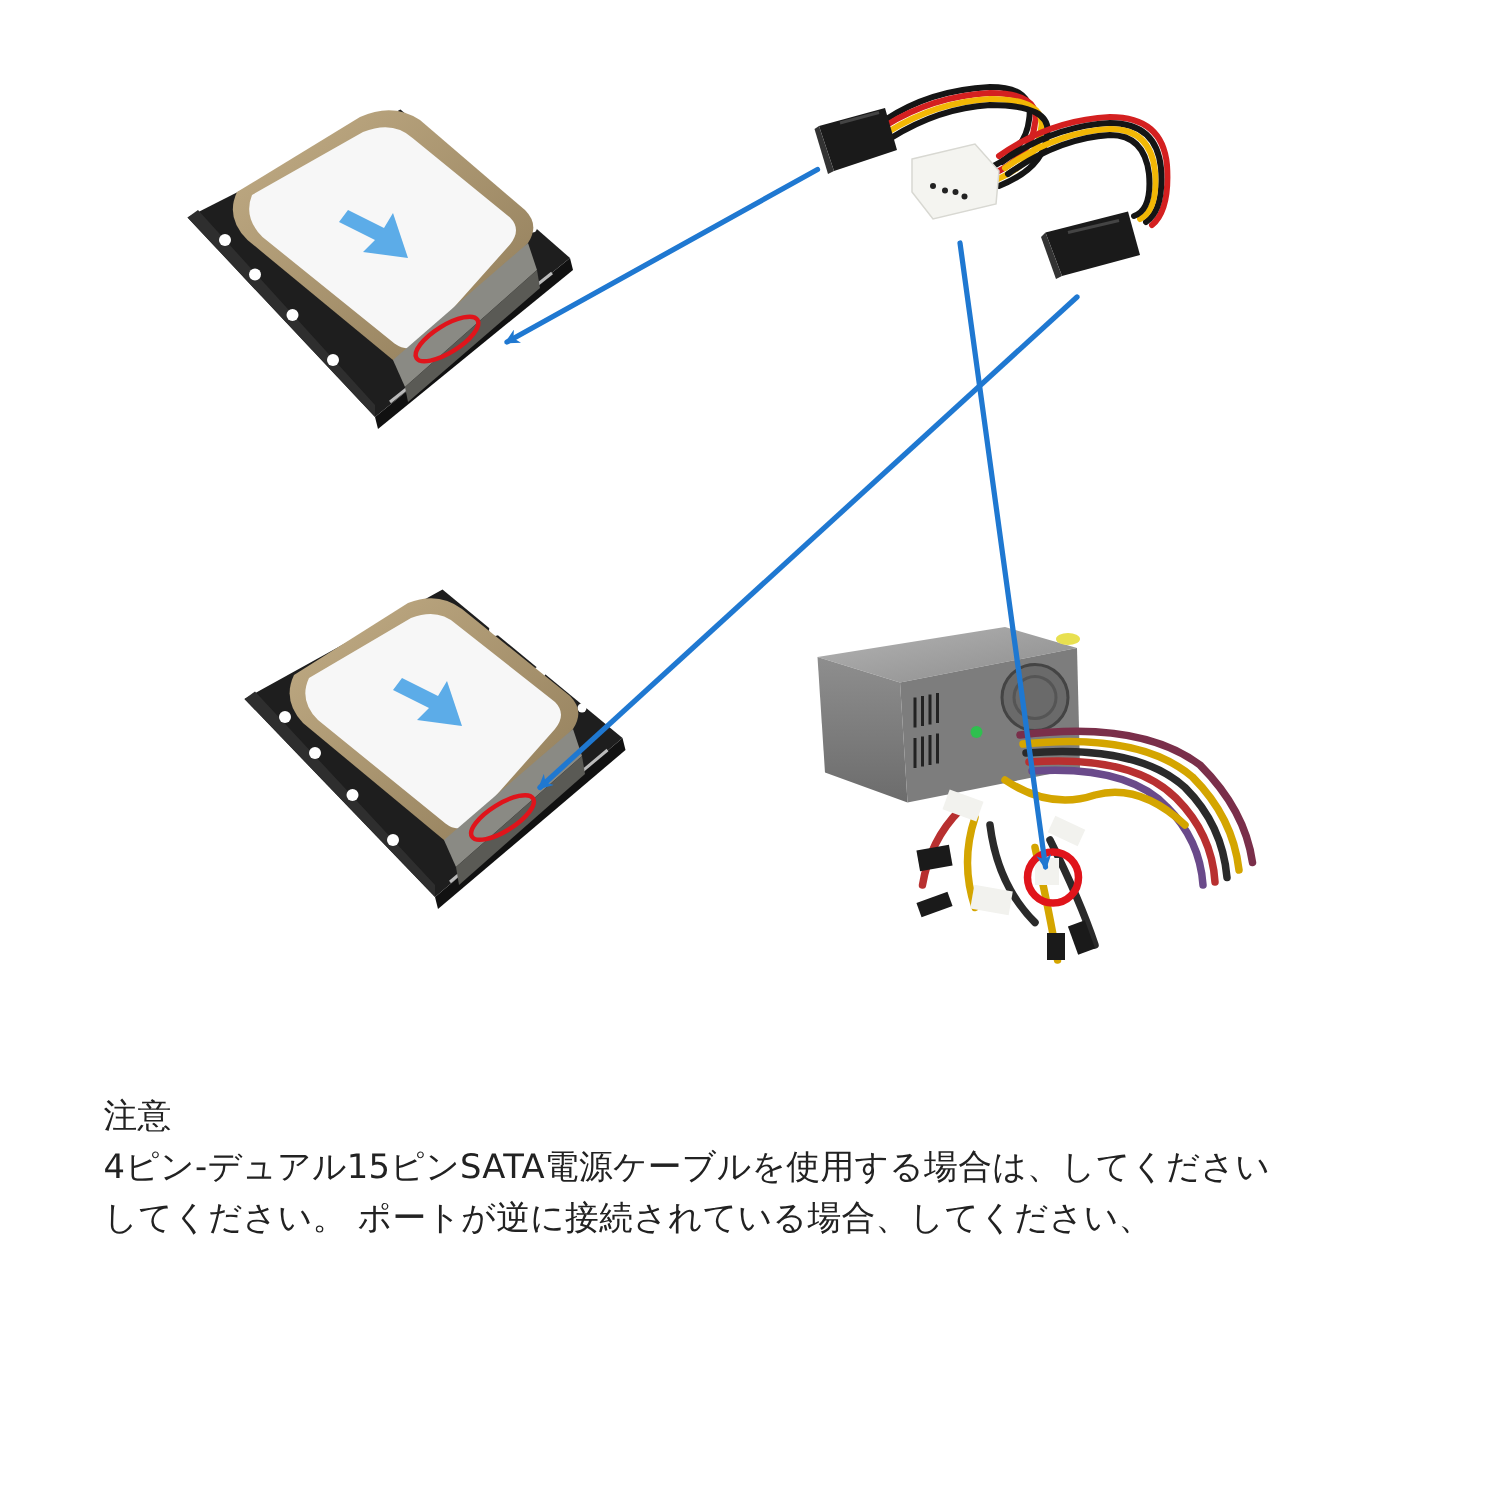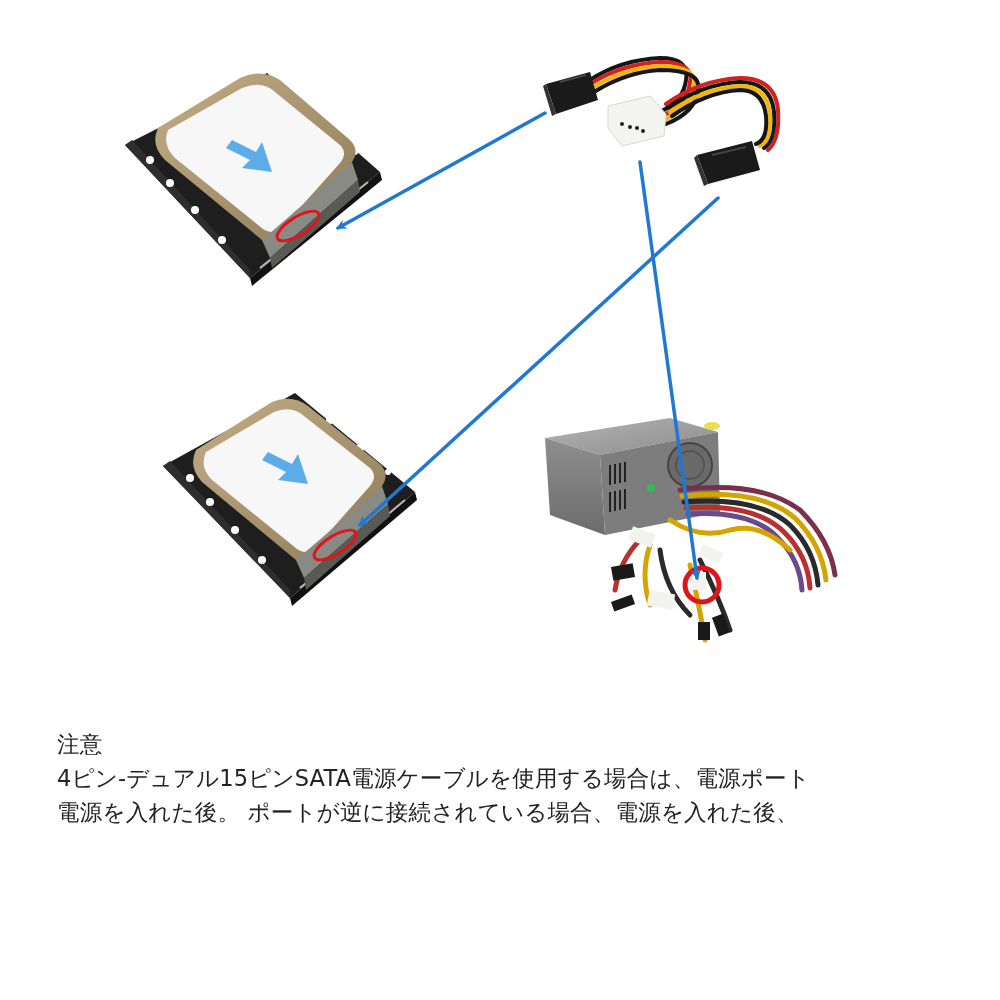--- a/index.html
+++ b/index.html
@@ -1,19 +1,19 @@
 <!DOCTYPE html>
 <html><head>
   <meta charset="utf-8">
   <style>
     html, body { margin: 0; padding: 0; background: #ffffff; }
     body { width: 1000px; height: 1000px; position: relative; overflow: hidden; font-family: "DejaVu Sans", sans-serif; }
     .canvas { position: absolute; left: 0; top: 0; width: 1000px; height: 700px; }
     .note { position: absolute; left: 57px; top: 727px; width: 900px; color: #222222; font-size: 22.5px; line-height: 34px; font-family: "DejaVu Sans", sans-serif; letter-spacing: 0.2px; }
-    .note .line { display: block; white-space: nowrap; }
+    .note .line { display: block; white-space: nowrap; margin-left: 12px; }
   </style>
 </head>
 <body>
 
 <svg class="canvas" width="1000" height="700" viewBox="0 0 1000 700" xmlns="http://www.w3.org/2000/svg">
   <defs>
     <linearGradient id="psuTop" x1="0" y1="0" x2="1" y2="1">
       <stop offset="0" stop-color="#b4b4b4"></stop>
       <stop offset="1" stop-color="#8c8c8c"></stop>
     </linearGradient>
@@ -158,15 +158,15 @@
 
   <g stroke="#1f78d1" stroke-width="3.5" fill="none" stroke-linecap="round">
     <line x1="545" y1="113" x2="338" y2="228" marker-end="url(#arrowHead)"></line>
     <line x1="718" y1="198" x2="360" y2="525" marker-end="url(#arrowHead)"></line>
     <line x1="640" y1="162" x2="697" y2="578" marker-end="url(#arrowHead)"></line>
   </g>
 </svg>
 
 <div class="note">
   <span class="line">注意</span>
-  <span class="line">4ピン-デュアル15ピンSATA電源ケーブルを使用する場合は、電源ポート</span>
-  <span class="line">電源を入れた後。 ポートが逆に接続されている場合、電源を入れた後、</span>
+  <span class="line">4ピン-デュアル15ピンSATA電源ケーブルを使用する場合は、してください</span>
+  <span class="line">してください。 ポートが逆に接続されている場合、してください、</span>
 </div>
 
 </body></html>

